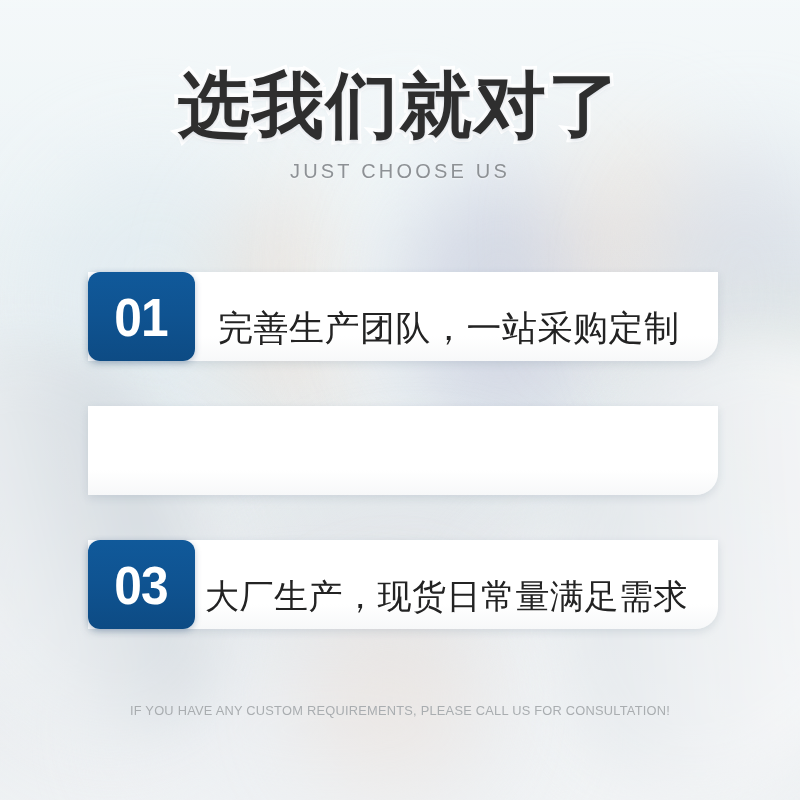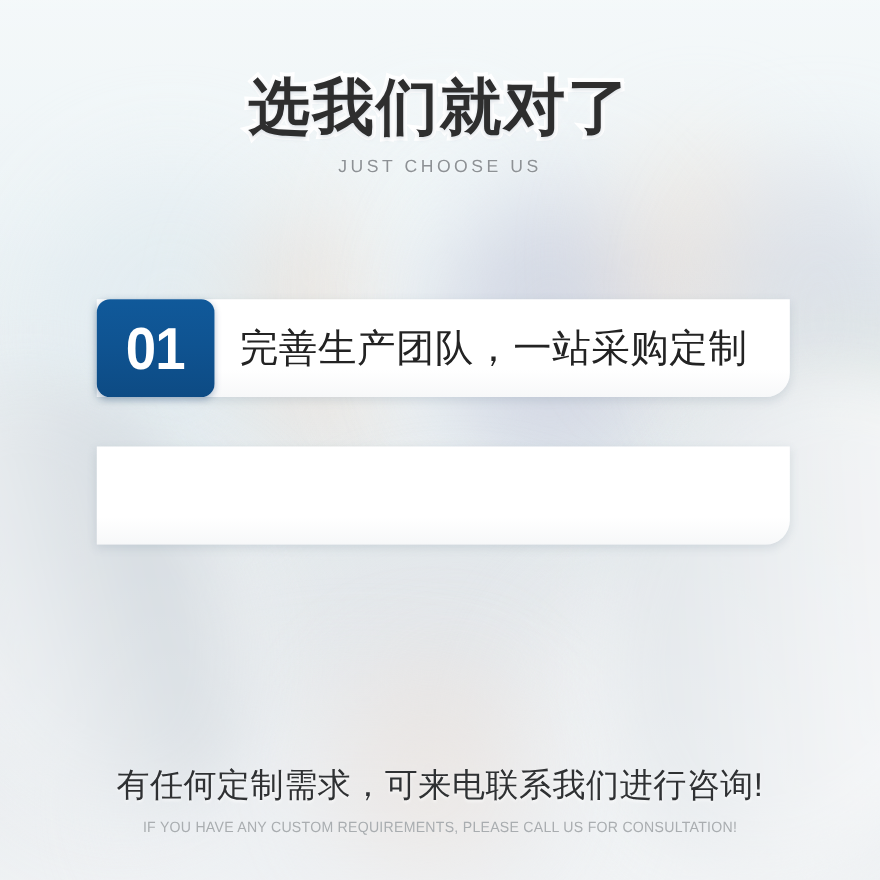--- a/index.html
+++ b/index.html
@@ -96,35 +96,35 @@
   .headline {
     position: absolute;
     top: 68px;
     left: 0;
     width: 100%;
     text-align: center;
   }
   .headline .title {
     display: inline-block;
     margin: 0;
-    font-size: 56px;
+    font-size: 72px;
     line-height: 1.05;
     font-weight: 700;
     letter-spacing: 2px;
     color: #2e2e2e;
     -webkit-text-stroke: 7px #ffffff;
     paint-order: stroke fill;
     text-shadow:
       0 2px 4px rgba(120,140,160,.30),
       0 0 10px rgba(255,255,255,.65);
     text-align: center;
   }
   .headline .subtitle {
     margin: 16px 0 0 0;
-    font-size: 16px;
+    font-size: 20px;
     font-weight: 400;
     letter-spacing: 3.2px;
     color: #8d9195;
     text-shadow: 0 1px 2px rgba(255,255,255,.55);
   }
 
   
   .features {
     position: absolute;
     top: 272px;
@@ -167,21 +167,21 @@
   .feature-badge .num {
     color: #ffffff;
     font-size: 54px;
     font-weight: 700;
     line-height: 1;
     letter-spacing: -1px;
     transform: scaleX(.92);
   }
   .feature-text {
     position: absolute;
-    top: 0;
+    top: 12px;
     height: 89px;
     display: flex;
     align-items: center;
     color: #232323;
     font-size: 35px;
     font-weight: 400;
     letter-spacing: .5px;
     white-space: nowrap;
     z-index: 3;
   }
@@ -252,22 +252,28 @@
         <div class="feature-badge">
           <span class="num">01</span>
         </div>
         <div class="feature-text">完善生产团队，一站采购定制</div>
       </div>
 
       <div class="feature-row">
         <div class="feature-bar"></div>
       </div>
 
+      <div class="feature-row wide">
+        <div class="feature-bar"></div>
+        <div class="feature-badge">
+          <span class="num">03</span>
+        </div>
+        <div class="feature-text">大厂生产，现货日常量满足需求</div>
+      </div>
 
     </div>
 
     <div class="footer">
-      <p class="cn">有任何定制需求，可来电联系我们进行咨询!</p>
       <p class="en">IF YOU HAVE ANY CUSTOM REQUIREMENTS, PLEASE CALL US FOR CONSULTATION!</p>
     </div>
 
   </div>
 </div>
 
 </body></html>

